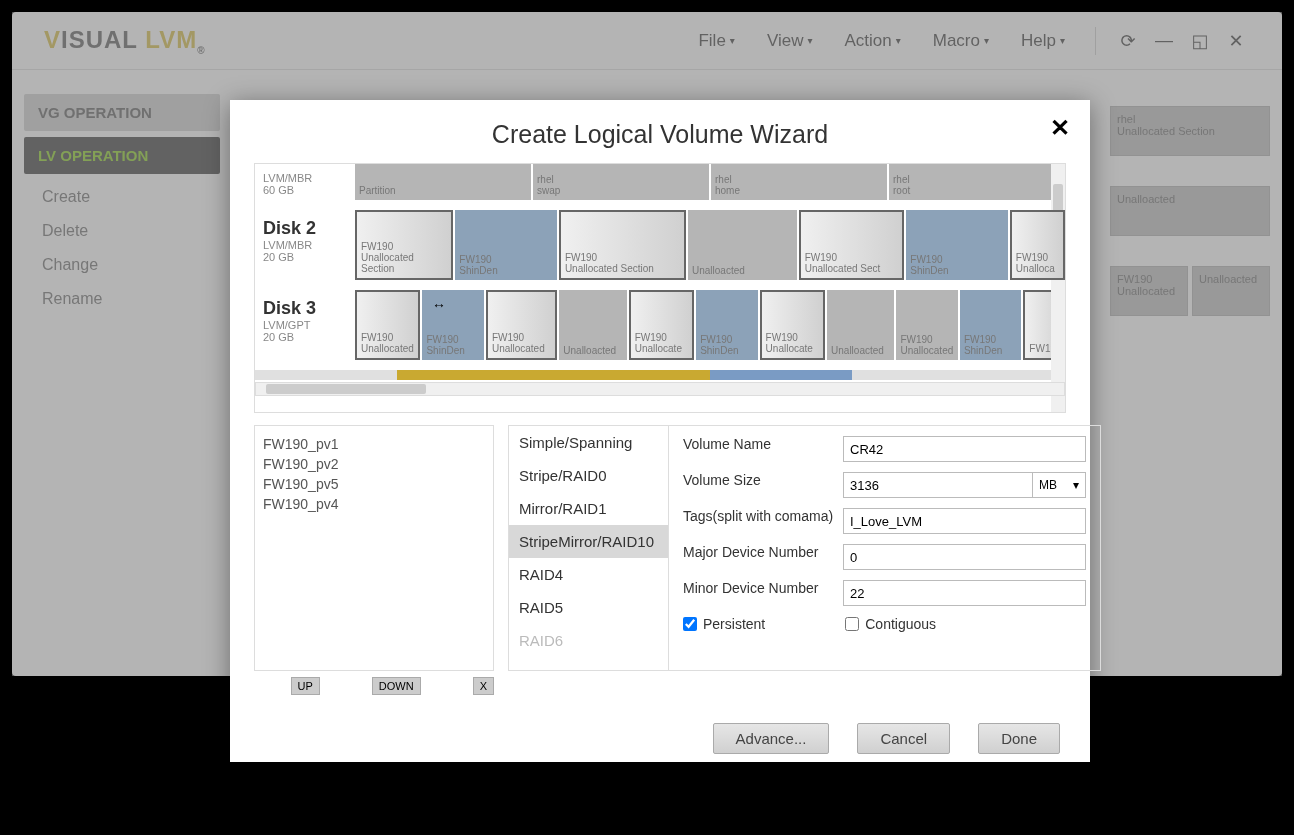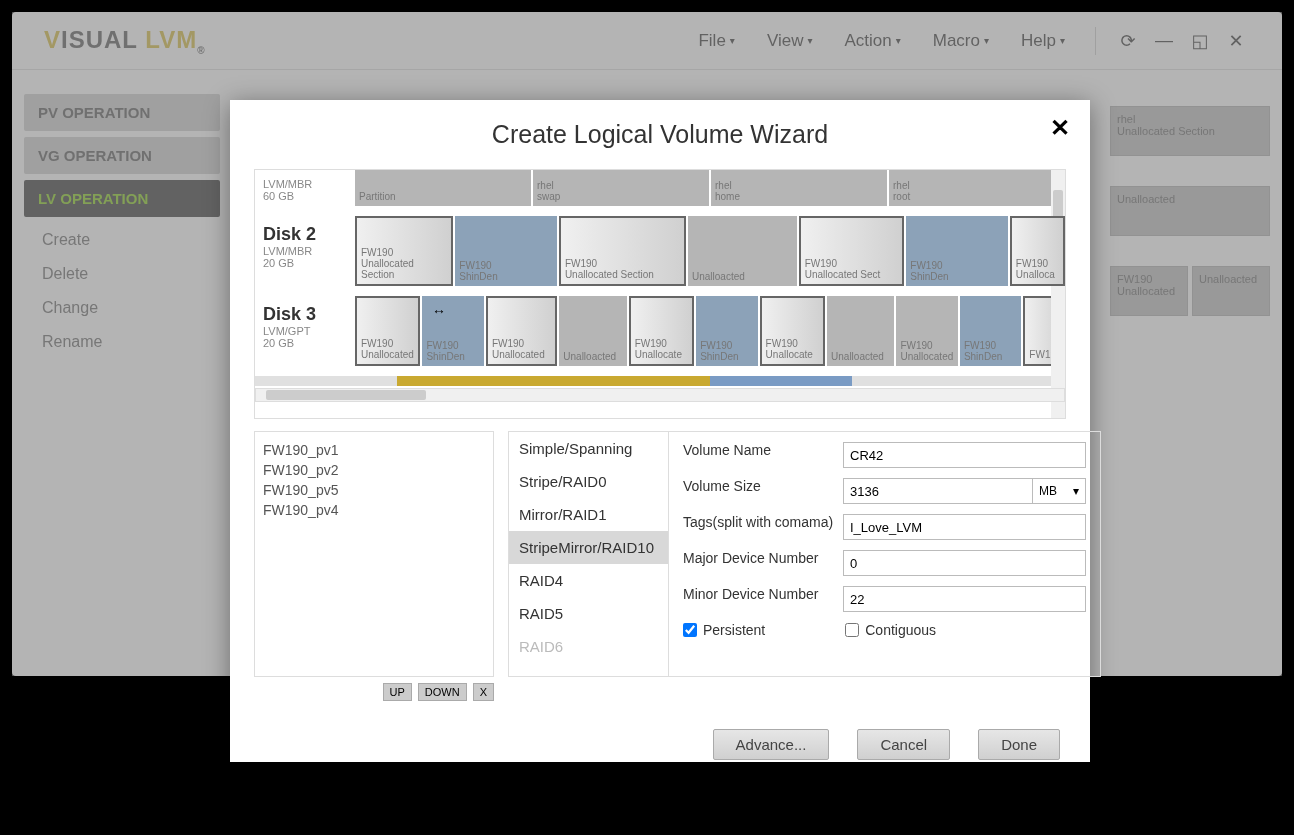--- a/index.html
+++ b/index.html
@@ -19,21 +19,21 @@
 .body { display: flex; height: calc(100% - 58px); }
 .sidebar { width: 208px; padding: 24px 0 0 12px; }
 .side-sec { background: #ccc; color: #555; padding: 10px 14px; font-weight: bold; font-size: 15px; margin-bottom: 6px; border-radius: 2px; }
 .side-sec.active { background: #333; color: #84cc16; }
 .side-sub { padding: 8px 18px; color: #666; font-size: 16px; cursor: pointer; }
 
 .main { flex: 1; padding: 20px 16px; position: relative; overflow: hidden; }
 
 .overlay { position: absolute; inset: 0; background: rgba(130,130,130,0.6); }
 .modal { position: absolute; left: 218px; top: 88px; width: 860px; height: 662px; background: #fff; box-shadow: 0 4px 24px rgba(0,0,0,0.4); padding: 20px 24px; }
-.modal-title { text-align: center; font-size: 25px; color: #333; margin-bottom: 20px; }
+.modal-title { text-align: center; font-size: 25px; color: #333; margin-bottom: 14px; }
 .modal-close { position: absolute; right: 20px; top: 14px; font-size: 24px; cursor: pointer; font-weight: bold; }
 
 .disk-panel { border: 1px solid #ddd; height: 250px; overflow-y: auto; overflow-x: hidden; position: relative; }
 .disk-row { display: flex; align-items: stretch; margin-bottom: 10px; }
 .disk-label { width: 100px; padding: 8px; background: #fff; flex-shrink: 0; }
 .disk-label .dn { font-size: 18px; font-weight: bold; color: #333; }
 .disk-label .dt { font-size: 11px; color: #888; }
 .disk-parts { flex: 1; display: flex; gap: 2px; }
 .part { font-size: 10px; color: #777; padding: 4px; overflow: hidden; display: flex; flex-direction: column; justify-content: flex-end; }
 .part.gray { background: #b5b5b5; }
@@ -48,21 +48,21 @@
 .colorbar div:nth-child(3) { background: #c9a931; flex: 1; }
 .colorbar div:nth-child(4) { background: #7a9bc4; flex: 1; }
 .colorbar div:nth-child(5) { background: #e0e0e0; flex: 1.5; }
 .hscroll { height: 14px; background: #f0f0f0; border: 1px solid #ddd; position: relative; margin-top: 2px;}
 .hscroll-thumb { position: absolute; left: 10px; top: 1px; width: 160px; height: 10px; background: #ccc; border-radius: 2px; }
 
 .lower { display: flex; gap: 14px; margin-top: 12px; }
 .pv-list { width: 240px; height: 246px; border: 1px solid #ddd; padding: 8px; font-size: 14px; color: #555; }
 .pv-list div { padding: 2px 0; }
 .pv-btns { display: flex; gap: 6px; justify-content: flex-end; margin-top: 6px; width: 240px; }
-.pv-btn { background: #ccc; border: 1px solid #aaa; padding: 2px 6px; font-size: 11px; cursor: pointer; }
+.pv-btn { background: #ccc; border: 1px solid #aaa; padding: 2px 6px; font-size: 11px; cursor: pointer; margin-left: 46px; }
 
 .raid-form { flex: 1; border: 1px solid #ddd; display: flex; height: 246px; }
 .raid-list { width: 160px; border-right: 1px solid #ddd; }
 .raid-item { padding: 8px 10px; font-size: 15px; color: #333; cursor: pointer; }
 .raid-item.sel { background: #d8d8d8; }
 .raid-item.dis { color: #bbb; }
 .form-grid { flex: 1; padding: 10px 14px; }
 .frow { display: flex; align-items: flex-start; margin-bottom: 10px; }
 .flabel { width: 160px; font-size: 14px; color: #333; }
 .finput { flex: 1; border: 1px solid #bbb; padding: 4px 6px; font-size: 13px; height: 26px; }
@@ -104,21 +104,20 @@
       <div class="menu-sep"></div>
       <div class="ico">⟳</div>
       <div class="ico">—</div>
       <div class="ico">◱</div>
       <div class="ico">✕</div>
     </div>
   </div>
 
   <div class="body">
     <div class="sidebar">
-      <div class="side-sec">PV OPERATION</div>
       <div class="side-sec">VG OPERATION</div>
       <div class="side-sec active">LV OPERATION</div>
       <div class="side-sub">Create</div>
       <div class="side-sub">Delete</div>
       <div class="side-sub">Change</div>
       <div class="side-sub">Rename</div>
     </div>
     <div class="main"></div>
   </div>
 

